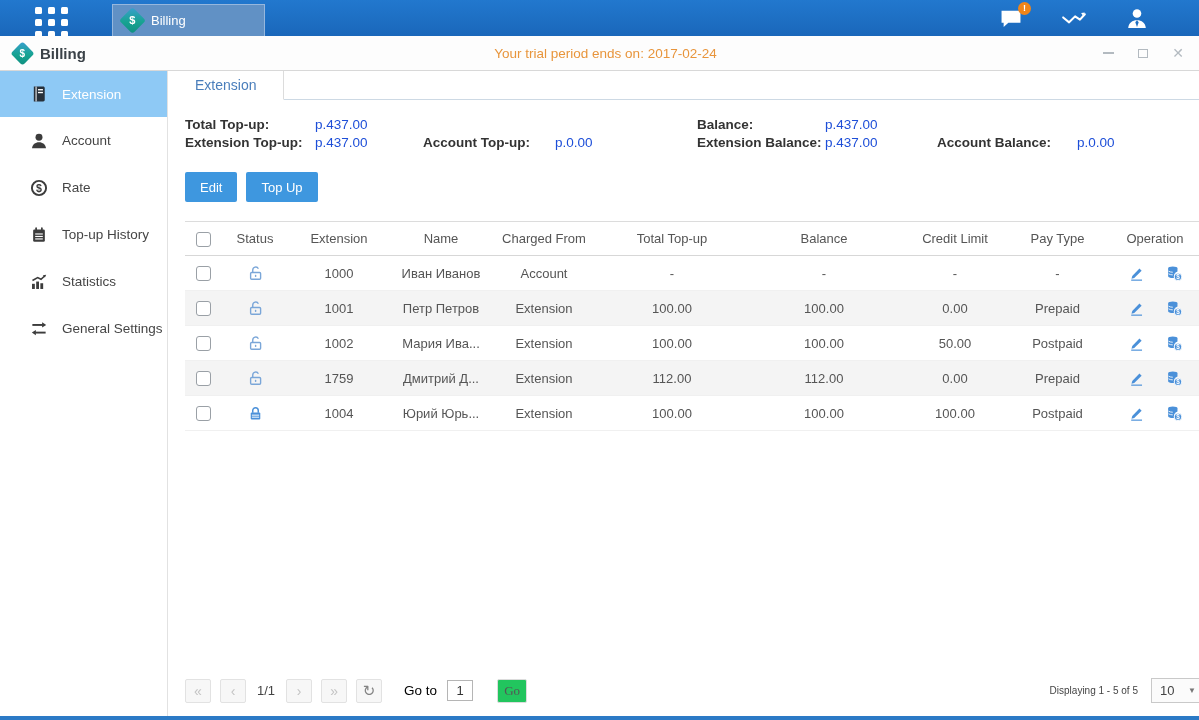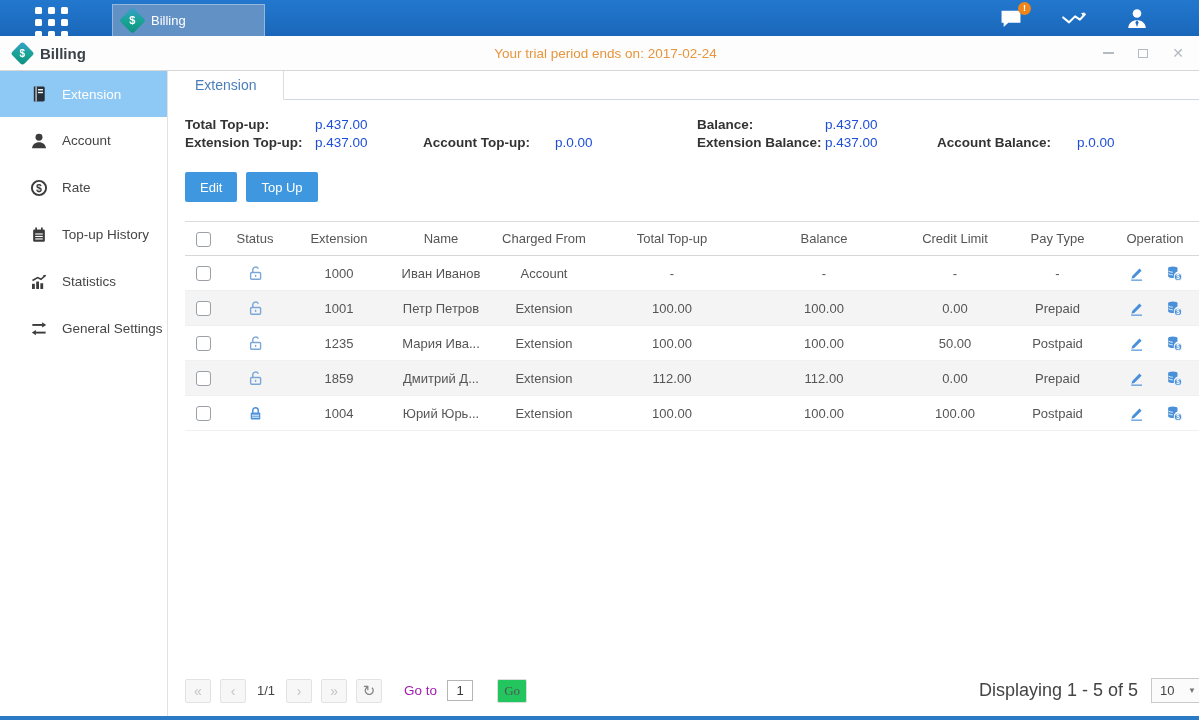--- a/index.html
+++ b/index.html
@@ -67,25 +67,25 @@
   .lock-ic svg { width:17px; height:17px; vertical-align:middle; }
   .ops { display:flex; justify-content:center; align-items:center; gap:21px; }
   .ops .op { width:17px; height:17px; cursor:pointer; display:inline-flex; }
   .ops svg { width:17px; height:17px; }
 
   
   .foot { margin-top:auto; display:flex; align-items:center; padding:0 14px 13px 17px; }
   .pg-btn { width:26px; height:24px; background:#f7f7f7; border:1px solid #e2e2e2; border-radius:2px; display:inline-flex; align-items:center; justify-content:center; color:#c3c3c3; font-size:14px; margin-right:9px; cursor:pointer; }
   .pg-btn.refresh { color:#848484; font-size:15px; }
   .pg-num { color:#444; font-size:13px; margin:0 11px 0 2px; }
-  .goto-label { color:#a21caf; font-size:13.5px; margin:0 10px 0 13px; }
+  .goto-label { color:#000000; font-size:13.5px; margin:0 10px 0 13px; }
   .goto-input { width:26px; height:21px; border:1px solid #b5b5b5; text-align:center; font-size:13px; color:#333; font-family:inherit; }
   .go-btn { margin-left:24px; min-width:30px; height:24px; background:#22c55e; border:1px solid #dcdcdc; border-radius:2px; color:#555; font-size:13px; font-family:Liberation Serif, serif; cursor:pointer; }
   .foot-right { margin-left:auto; display:flex; align-items:center; gap:13px; }
-  .displaying { color:#444; font-size:18px; }
+  .displaying { color:#444; font-size:10px; }
   .pagesize { width:54px; height:25px; border:1px solid #c9c9c9; background:#fbfbfb; display:flex; align-items:center; justify-content:space-between; padding:0 8px; color:#444; font-size:13px; cursor:pointer; }
   .pagesize .arr { font-size:8px; color:#777; }
 
   .bottom-strip { height:4px; background:#2b7ac6; }
 </style>
 </head>
 <body>
 
 <div class="window">
 
@@ -357,21 +357,21 @@
                   </span>
                 </td>
               </tr>
               <tr class="">
                 <td><span class="checkbox"></span></td>
                 <td><span class="lock-ic"><svg xmlns="http://www.w3.org/2000/svg" viewBox="0 0 16 16">
                       <rect x="3.4" y="7" width="9.4" height="6.4" rx="1" fill="none" stroke="#7aa6d8" stroke-width="1.3"></rect>
                       <path d="M5.4 7V4.7a2.8 2.8 0 0 1 5.3-1.2" fill="none" stroke="#7aa6d8" stroke-width="1.3"></path>
                       <rect x="7.4" y="9.2" width="1.4" height="2.1" rx=".6" fill="#7aa6d8"></rect>
                     </svg></span></td>
-                <td>1235</td>
+                <td>1002</td>
                 <td>Мария Ива...</td>
                 <td>Extension</td>
                 <td>100.00</td>
                 <td>100.00</td>
                 <td>50.00</td>
                 <td>Postpaid</td>
                 <td>
                   <span class="ops">
                     <span class="op">
                       <svg xmlns="http://www.w3.org/2000/svg" viewBox="0 0 16 16" fill="#4a90d9">
@@ -394,21 +394,21 @@
                   </span>
                 </td>
               </tr>
               <tr class="alt">
                 <td><span class="checkbox"></span></td>
                 <td><span class="lock-ic"><svg xmlns="http://www.w3.org/2000/svg" viewBox="0 0 16 16">
                       <rect x="3.4" y="7" width="9.4" height="6.4" rx="1" fill="none" stroke="#7aa6d8" stroke-width="1.3"></rect>
                       <path d="M5.4 7V4.7a2.8 2.8 0 0 1 5.3-1.2" fill="none" stroke="#7aa6d8" stroke-width="1.3"></path>
                       <rect x="7.4" y="9.2" width="1.4" height="2.1" rx=".6" fill="#7aa6d8"></rect>
                     </svg></span></td>
-                <td>1859</td>
+                <td>1759</td>
                 <td>Дмитрий Д...</td>
                 <td>Extension</td>
                 <td>112.00</td>
                 <td>112.00</td>
                 <td>0.00</td>
                 <td>Prepaid</td>
                 <td>
                   <span class="ops">
                     <span class="op">
                       <svg xmlns="http://www.w3.org/2000/svg" viewBox="0 0 16 16" fill="#4a90d9">

